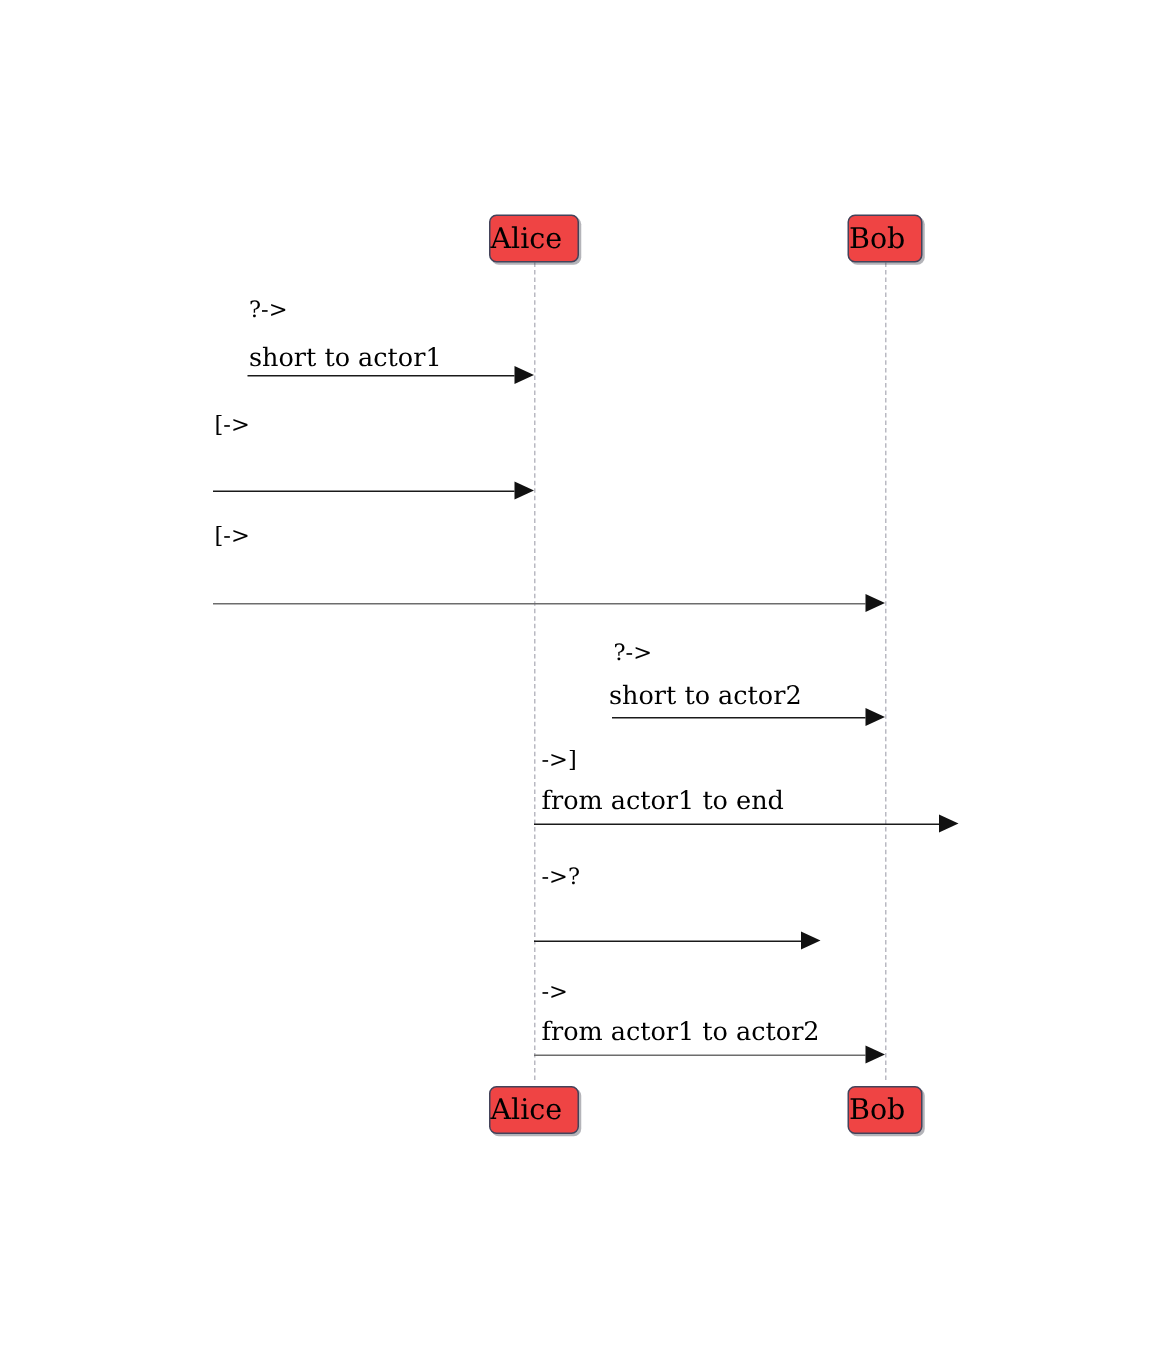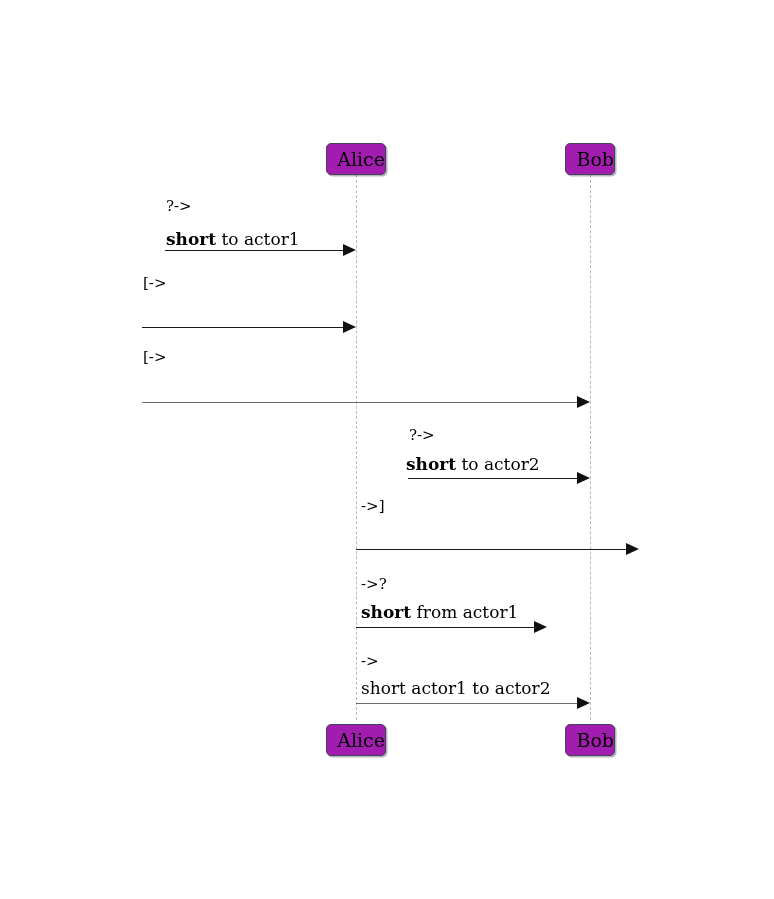--- a/index.html
+++ b/index.html
@@ -12,27 +12,27 @@
     width: 774px;
     height: 899px;
     background: #ffffff;
     overflow: hidden;
     font-family: "DejaVu Serif", "Liberation Serif", serif;
   }
   
   .actor-box {
     position: absolute;
     box-sizing: border-box;
-    background: #a21caf;
+    background: #ef4444;
     border: 1.6px solid #43435a;
     border-radius: 5px;
     font-family: "DejaVu Serif", "Liberation Serif", serif;
     font-size: 19px;
     color: #000000;
-    text-align: right;
+    text-align: left;
     line-height: 30px;
     height: 32px;
     box-shadow: 1.5px 1.5px 0 0 rgba(40,40,55,0.35);
   }
   
   .lifeline {
     position: absolute;
     width: 0;
     border-left: 1.4px dashed #b9b9c2;
   }
@@ -55,21 +55,21 @@
   }
   
   .msg-label {
     position: absolute;
     white-space: nowrap;
     font-family: "DejaVu Serif", "Liberation Serif", serif;
     font-size: 17px;
     color: #000000;
   }
   .msg-label b {
-    font-weight: bold;
+    font-weight: normal;
   }
   .msg-note {
     position: absolute;
     white-space: nowrap;
     font-family: "DejaVu Serif", "Liberation Serif", serif;
     font-size: 15px;
     color: #000000;
   }
 </style>
 </head>
@@ -103,33 +103,33 @@
   <div class="arrow-head" style="left:577px; top:396px;"></div>
 
   <div class="msg-note" style="left:409px; top:426px;">?-&gt;</div>
   <div class="msg-label" style="left:406px; top:454px;">
     <b>short</b><span> to actor2</span>
   </div>
   <div class="msg-line" style="left:408px; top:478px; width:169px;"></div>
   <div class="arrow-head" style="left:577px; top:472px;"></div>
 
   <div class="msg-note" style="left:361px; top:497px;">-&gt;]</div>
+  <div class="msg-label" style="left:361px; top:524px;">
+    <span>from actor1 </span><b>to end</b>
+  </div>
   <div class="msg-line" style="left:356px; top:549px; width:270px;"></div>
   <div class="arrow-head" style="left:626px; top:543px;"></div>
 
   <div class="msg-note" style="left:361px; top:575px;">-&gt;?</div>
-  <div class="msg-label" style="left:361px; top:602px;">
-    <b>short</b><span> from actor1</span>
-  </div>
   <div class="msg-line" style="left:356px; top:627px; width:178px;"></div>
   <div class="arrow-head" style="left:534px; top:621px;"></div>
 
   <div class="msg-note" style="left:361px; top:652px;">-&gt;</div>
   <div class="msg-label" style="left:361px; top:678px;">
-    <span>short actor1 to actor2</span>
+    <span>from actor1 to actor2</span>
   </div>
   <div class="msg-line gray" style="left:356px; top:703px; width:221px;"></div>
   <div class="arrow-head" style="left:577px; top:697px;"></div>
 
   <div class="actor-box" style="left:326px; top:724px; width:60px;">
     <span>Alice</span>
   </div>
   <div class="actor-box" style="left:565px; top:724px; width:50px;">
     <span>Bob</span>
   </div>

